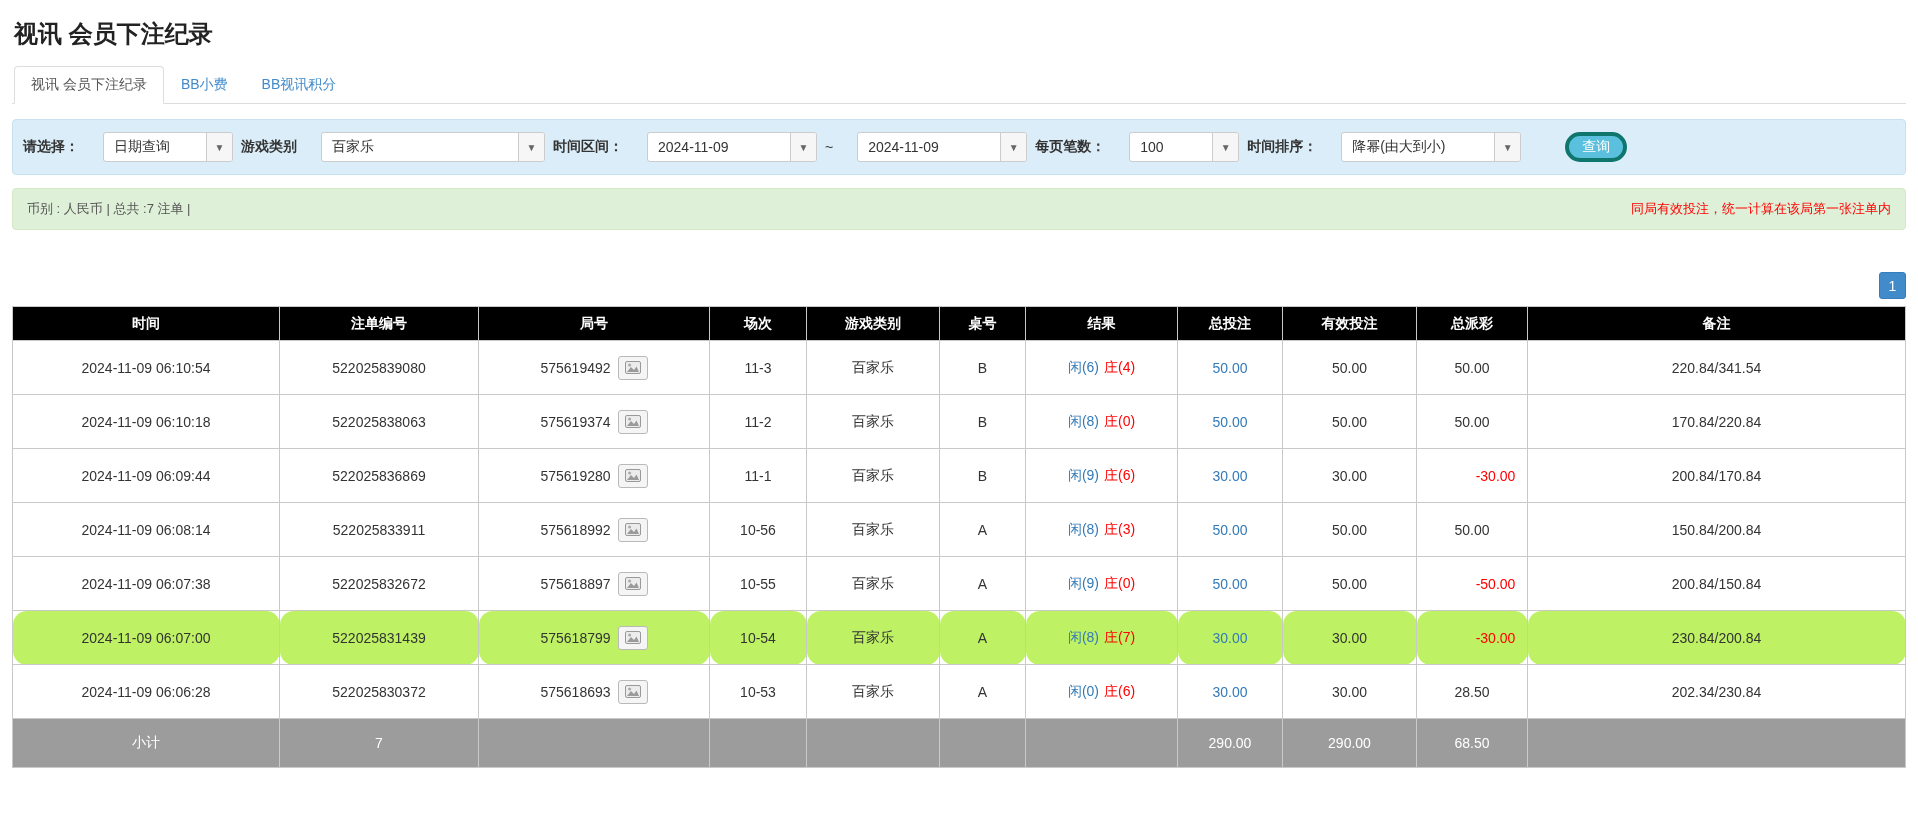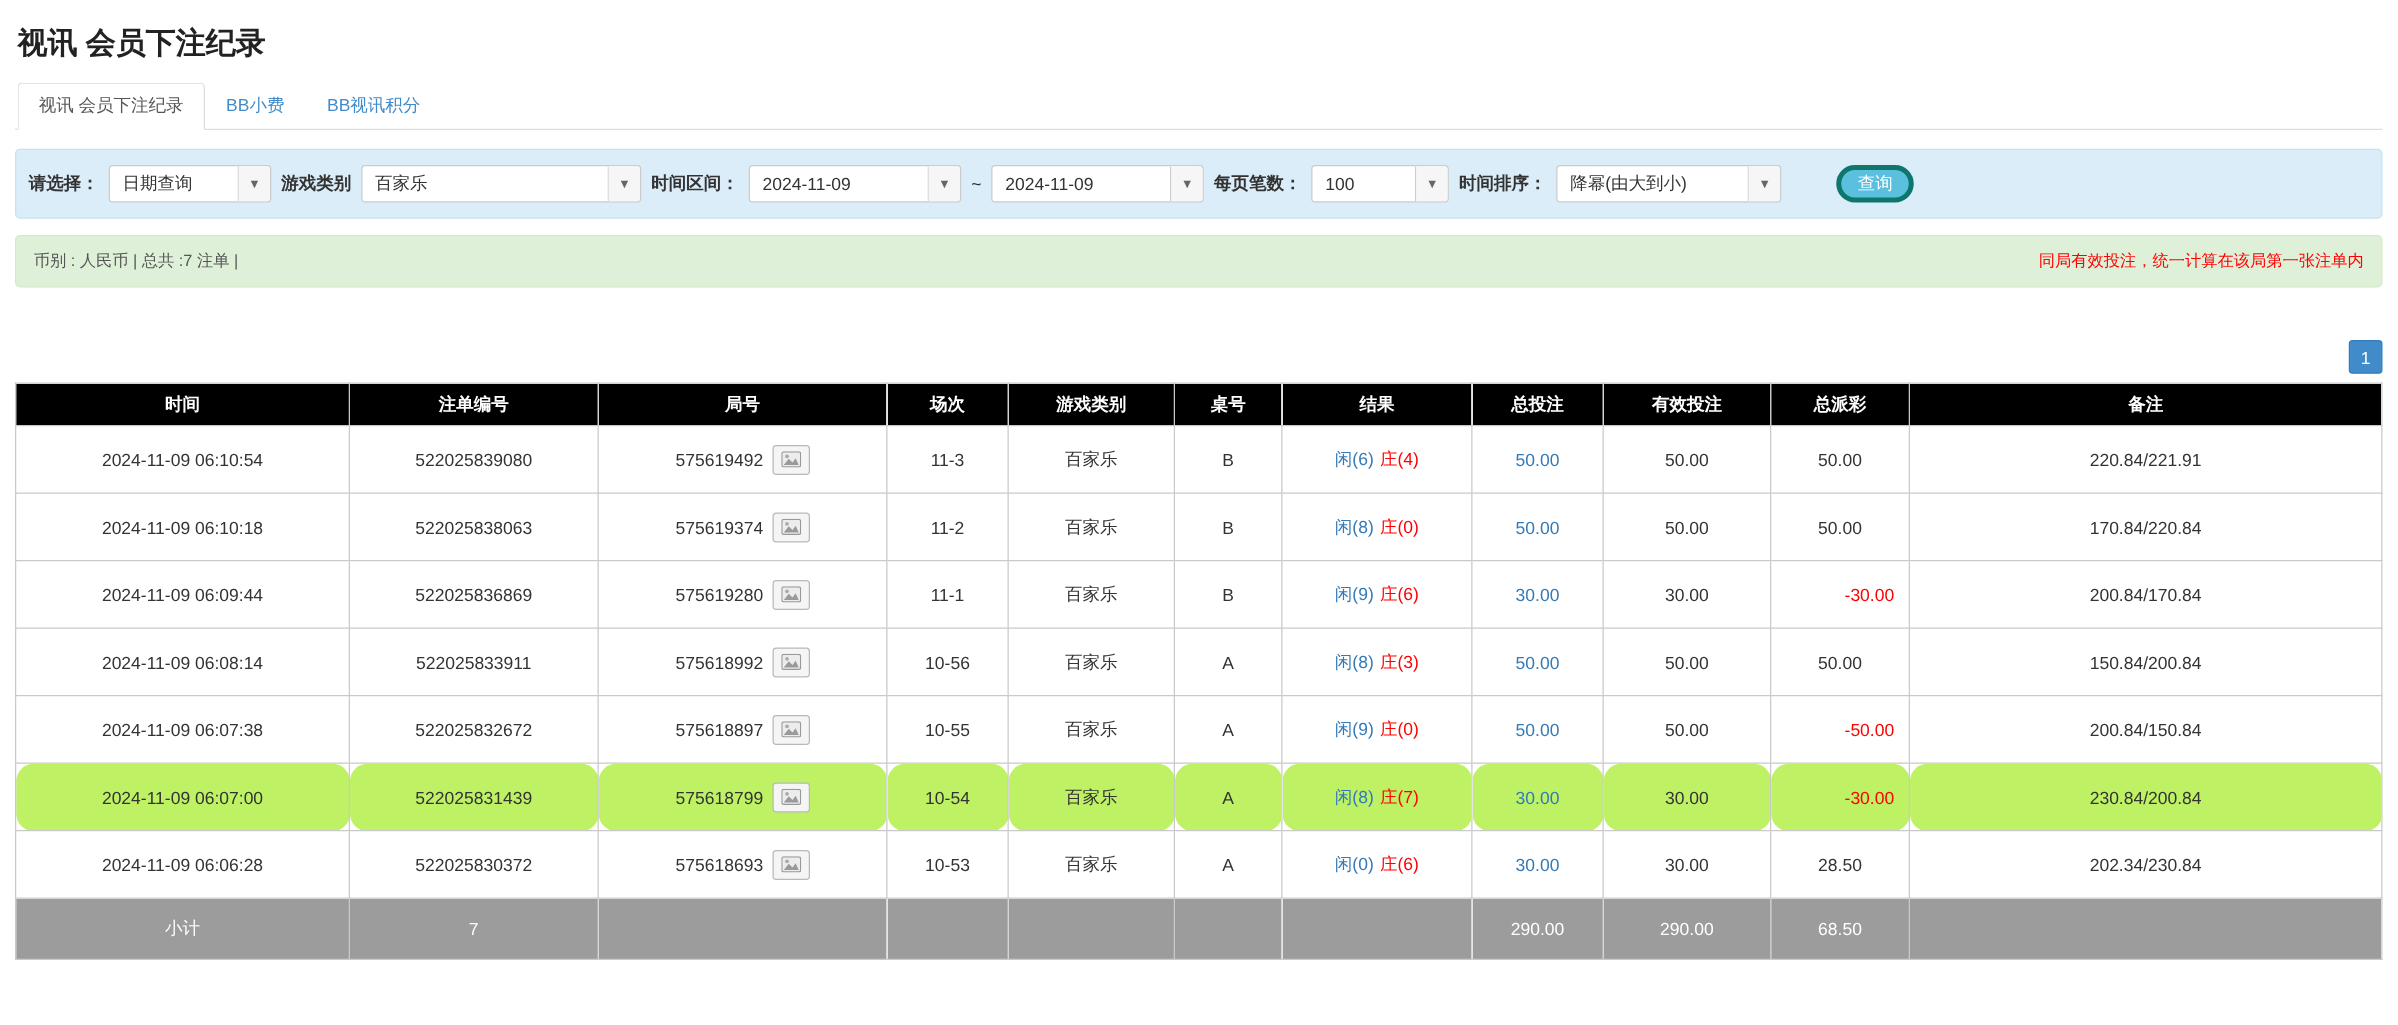--- a/index.html
+++ b/index.html
@@ -23,21 +23,21 @@
   .tab.active { color:#555; background:#fff; border-color:#ddd; border-bottom-color:#fff; cursor:default; }
 
   
   .filter-bar {
     margin-top: 15px; background:#daedf8; border:1px solid #c6e2f1; border-radius:4px;
     padding: 8px 10px; display:flex; align-items:center; gap:8px; height:56px;
   }
   .flabel { font-weight:bold; color:#333; white-space:nowrap; }
   .combo {
     display:inline-flex; align-items:stretch; height:30px; background:#fff;
-    border:1px solid #ccc; border-radius:3px; cursor:pointer;
+    border:1px solid #ccc; border-radius:3px; cursor:pointer;margin-left:16px;
   }
   .combo-text { display:flex; align-items:center; padding:0 10px; color:#333; white-space:nowrap; }
   .combo-btn {
     width:26px; border-left:1px solid #ccc; background:#f6f6f6; color:#666;
     display:flex; align-items:center; justify-content:center; font-size:10px;
     border-radius:0 3px 3px 0;
   }
   .w-query .combo-text { width: 102px; }
   .w-game  .combo-text { width: 196px; }
   .w-date  .combo-text { width: 142px; }
@@ -192,21 +192,21 @@
                 </svg>
               </span>
             </span></td>
           <td>11-3</td>
           <td>百家乐</td>
           <td>B</td>
           <td><span class="result-player">闲(6)</span><span class="result-banker">庄(4)</span></td>
           <td><span class="bet-link">50.00</span></td>
           <td>50.00</td>
           <td>50.00</td>
-          <td>220.84/221.91</td>
+          <td>220.84/341.54</td>
         </tr>
         <tr>
           <td>2024-11-09 06:10:18</td>
           <td>522025838063</td>
           <td><span class="round-cell">
               <span>575619374</span>
               <span class="round-icon-btn">
                 <svg width="16" height="13" viewBox="0 0 16 13">
                   <rect x="0.5" y="0.5" width="15" height="12" rx="1.5" fill="#ececec" stroke="#999"></rect>
                   <circle cx="4.6" cy="4" r="1.5" fill="#aaa"></circle>

